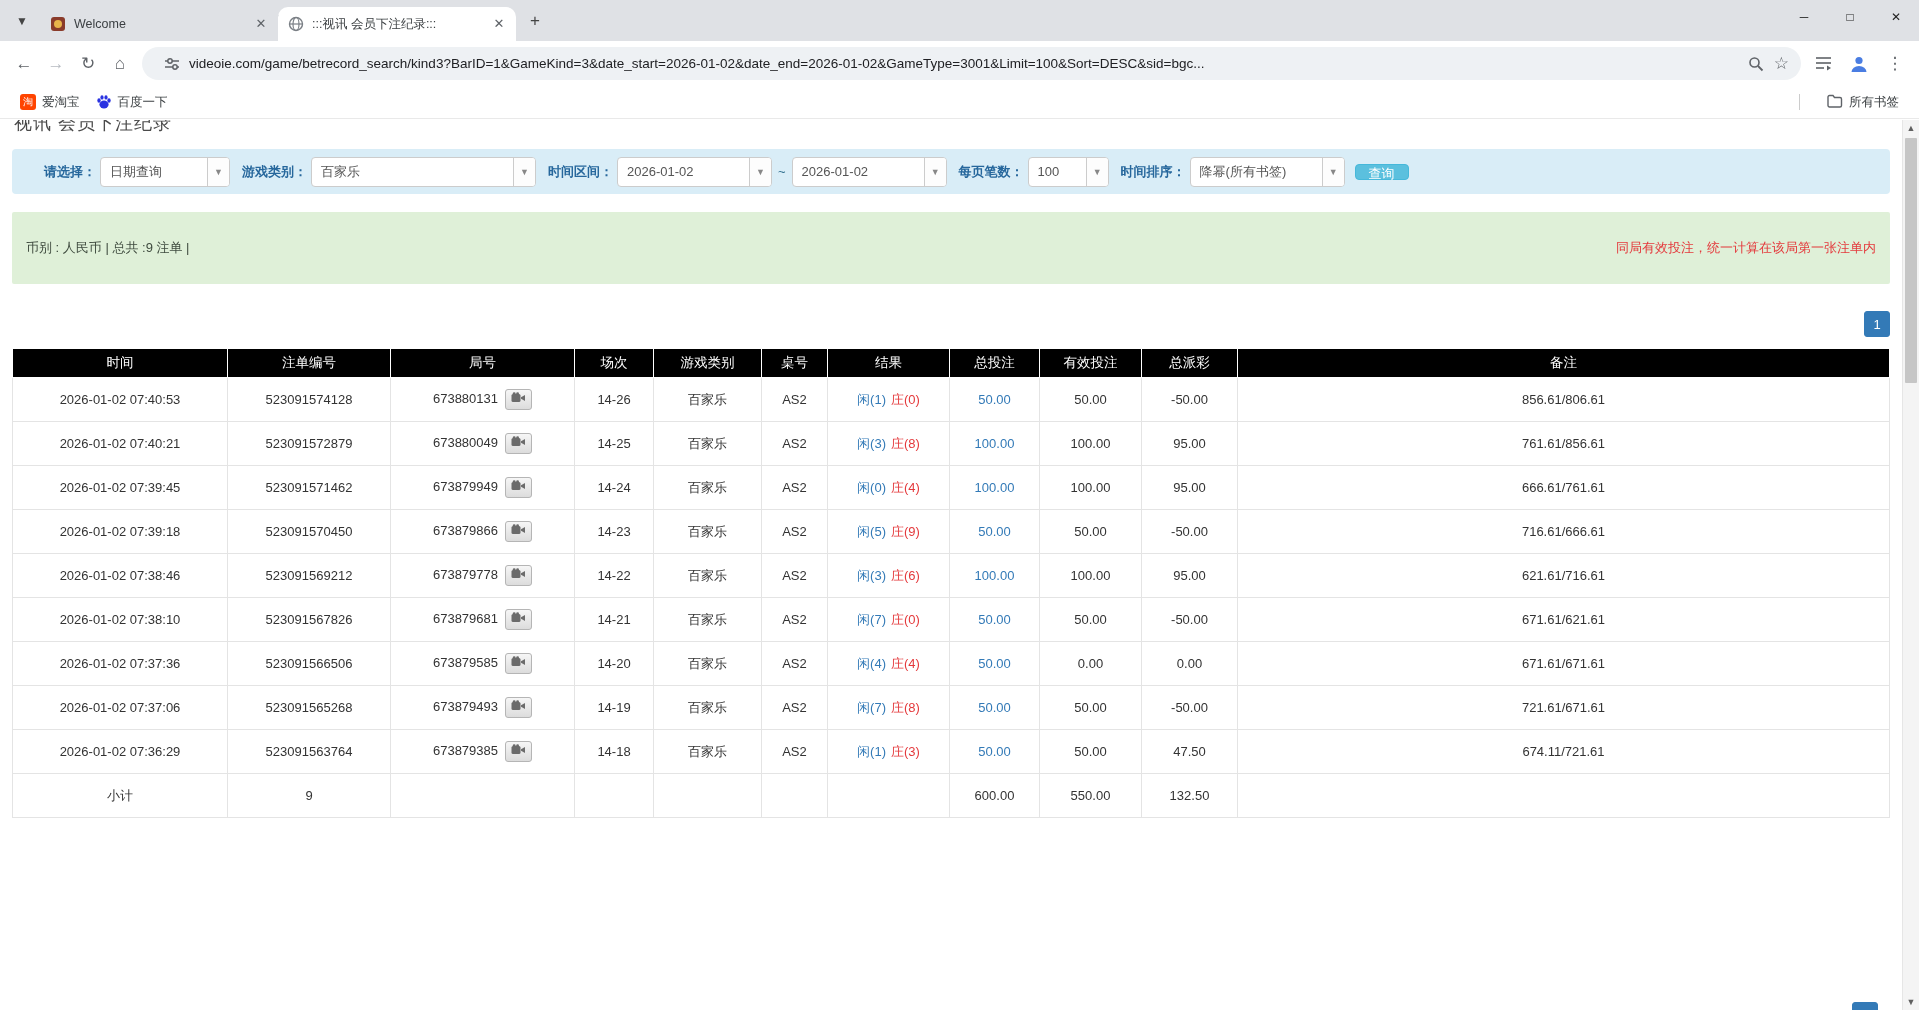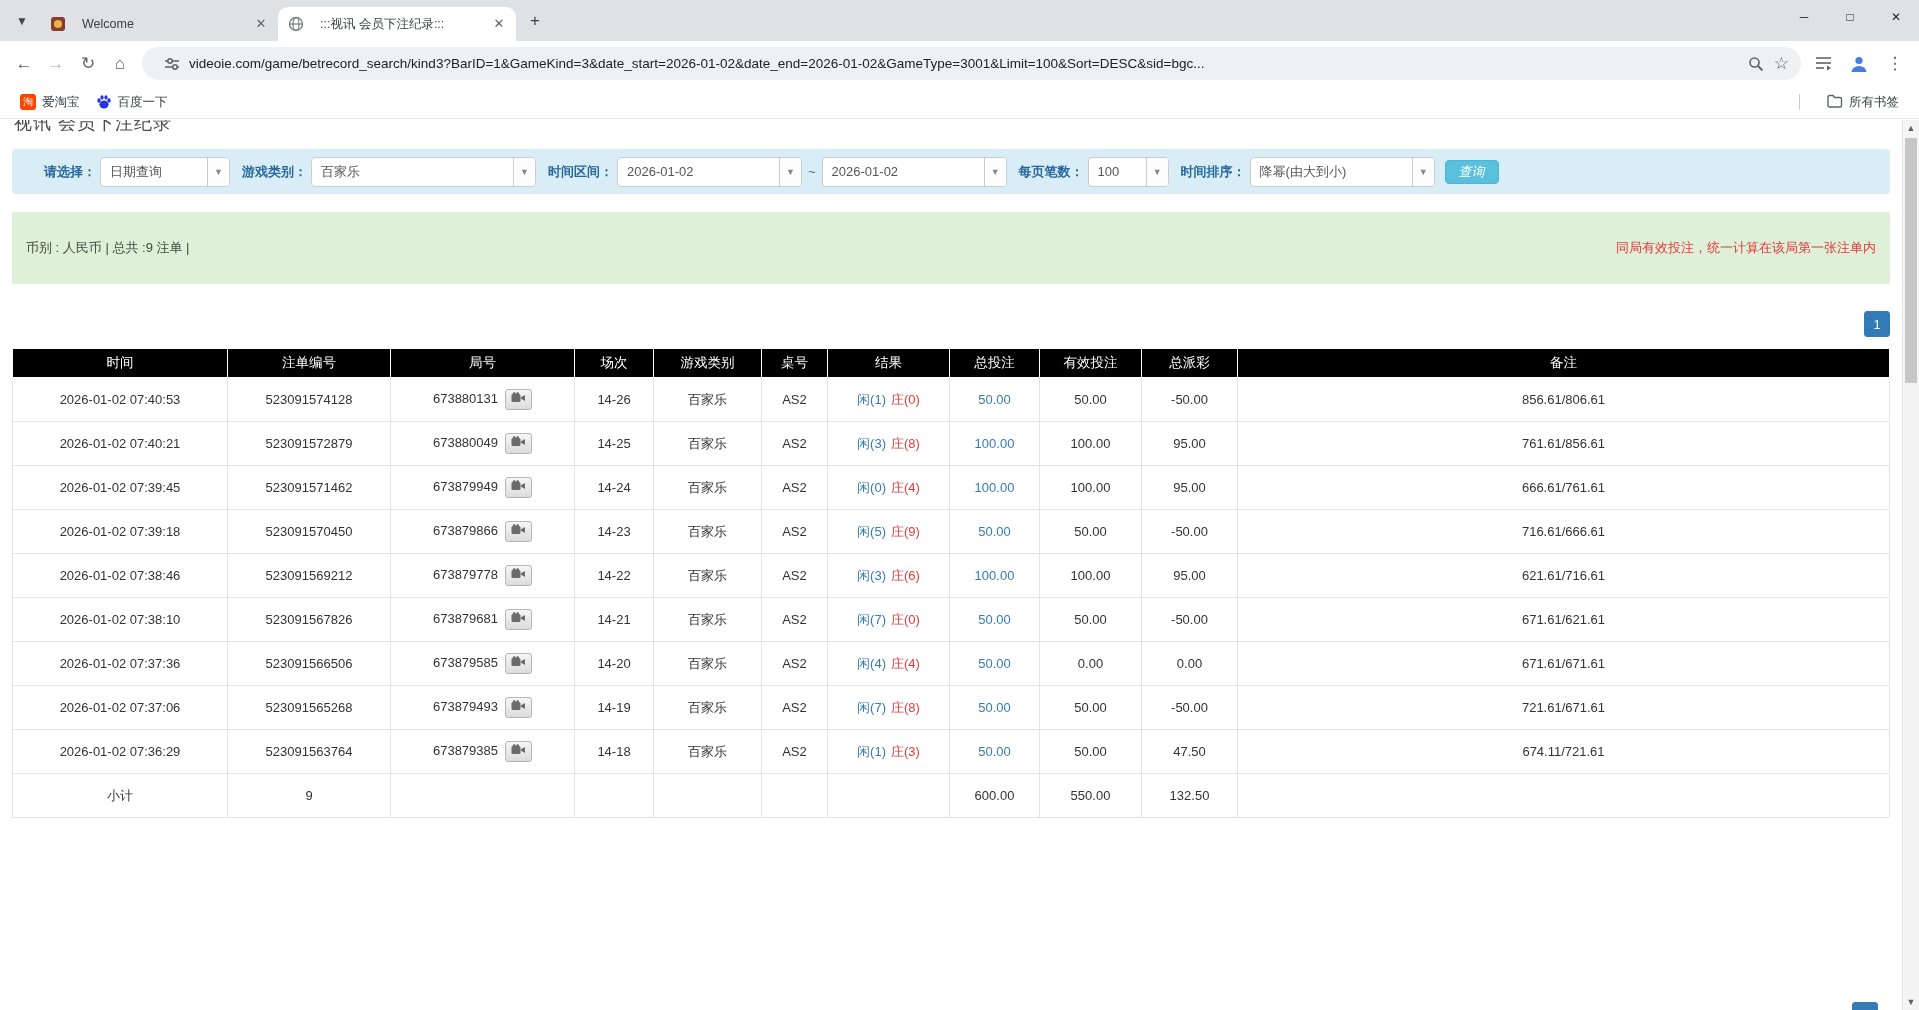--- a/index.html
+++ b/index.html
@@ -3,21 +3,21 @@
 <meta charset="utf-8">
 <style>
   * { box-sizing: border-box; margin: 0; padding: 0; }
   html,body { width:1919px; height:1010px; overflow:hidden; background:#fff;
     font-family:"Liberation Sans","DejaVu Sans",sans-serif; }
 
   
   .tabstrip { height:41px; background:#dfe1e5; display:flex; align-items:flex-end; position:relative; }
   .tab-search { width:28px; height:28px; margin:0 4px 6px 8px; border:none; background:transparent;
     color:#444; font-size:12px; border-radius:50%; cursor:pointer; }
-  .tab { width:238px; height:34px; display:flex; align-items:center; gap:16px; padding:0 8px 0 10px;
+  .tab { width:238px; height:34px; display:flex; align-items:center; gap:8px; padding:0 8px 0 10px;
     border-radius:10px 10px 0 0; font-size:12.5px; color:#3c4043; position:relative; }
   .tab.inactive { background:transparent; }
   .tab.inactive::after { content:""; position:absolute; right:-1px; top:8px; height:18px; width:1px; background:#b7bcc2; }
   .tab.active { background:#fff; }
   .tab-title { flex:1; white-space:nowrap; overflow:hidden; text-overflow:ellipsis; }
   .tab-close { width:18px; height:18px; border:none; background:transparent; border-radius:50%;
     color:#5f6368; font-size:13px; line-height:18px; cursor:pointer; flex:0 0 auto; }
   .favicon { width:16px; height:16px; flex:0 0 auto; display:inline-flex; }
   .newtab-btn { width:26px; height:26px; border:none; background:transparent; font-size:17px; color:#444;
     margin:0 0 7px 6px; border-radius:50%; cursor:pointer; }
@@ -51,24 +51,24 @@
 
   .filter-bar { margin:14px 12px 0; height:45px; background:#d9edf7; border-radius:4px;
     display:flex; align-items:center; padding:0 32px; }
   .f-label { font-size:13px; font-weight:bold; color:#26679c; margin:0 4px 0 12px; white-space:nowrap; }
   .f-label:first-child { margin-left:0; }
   .sel { background:#fff; border:1px solid #ccc; border-radius:4px; height:30px; display:flex;
     align-items:stretch; cursor:pointer; overflow:hidden; }
   .sel-text { flex:1; display:flex; align-items:center; padding:0 9px; font-size:13px; color:#555; white-space:nowrap; }
   .sel-arrow { width:22px; border-left:1px solid #ccc; display:flex; align-items:center; justify-content:center;
     color:#888; font-size:9px; background:#fdfdfd; }
-  .w130{width:130px} .w225{width:225px} .w185{width:185px} .w95{width:81px}
+  .w130{width:130px} .w225{width:225px} .w185{width:155px} .w95{width:81px}
   .tilde { margin:0 6px; color:#31708f; font-size:13px; }
-  .search-btn { margin-left:10px; height:24px; padding:0 13px; background:#5bc0de; border:1px solid #46b8da;
-    border-radius:4px; color:#fff; font-size:13px; cursor:pointer;font-style:italic; }
+  .search-btn { margin-left:10px; height:16px; padding:0 13px; background:#5bc0de; border:1px solid #46b8da;
+    border-radius:4px; color:#fff; font-size:13px; cursor:pointer; }
 
   .summary-bar { margin:18px 12px 0; background:#dff0d8; border-radius:2px; padding:27px 14px;
     display:flex; justify-content:space-between; align-items:center; font-size:13px; }
   .summary-left { color:#3e4a3e; }
   .summary-right { color:#e4393c; }
 
   .pagi { margin:27px 12px 0; text-align:right; height:26px; }
   .page-btn { display:inline-block; min-width:26px; height:26px; line-height:26px; background:#337ab7;
     border:1px solid #337ab7; color:#fff; border-radius:3px; text-align:center; font-size:13px; cursor:pointer; }
 
@@ -240,21 +240,21 @@
     </div>
 
     <span class="f-label">每页笔数：</span>
     <div class="sel w95">
       <span class="sel-text">100</span>
       <span class="sel-arrow">▼</span>
     </div>
 
     <span class="f-label">时间排序：</span>
     <div class="sel w185">
-      <span class="sel-text">降幂(由大到小)</span>
+      <span class="sel-text">降幂(所有书签)</span>
       <span class="sel-arrow">▼</span>
     </div>
 
     <button class="search-btn">查询</button>
   </div>
 
   <div class="summary-bar">
     <span class="summary-left">币别 : 人民币 | 总共 :9 注单 |</span>
     <span class="summary-right">同局有效投注，统一计算在该局第一张注单内</span>
   </div>

